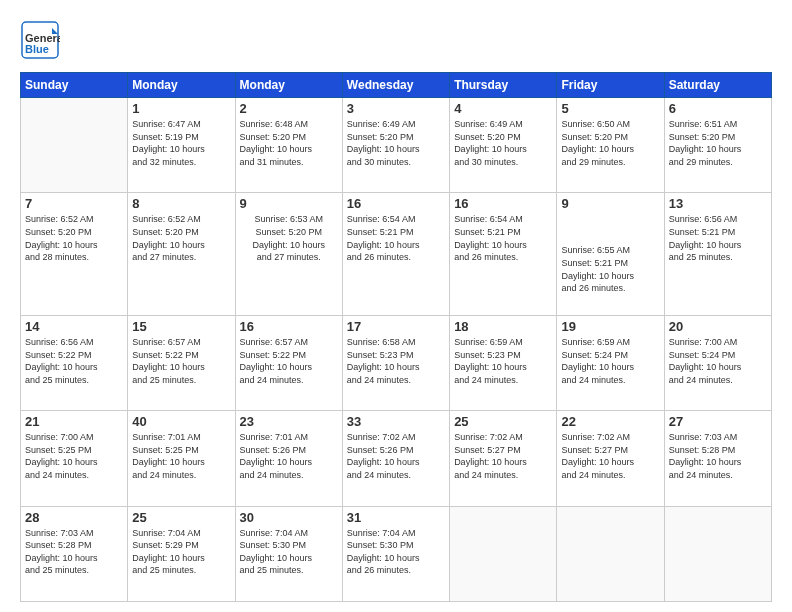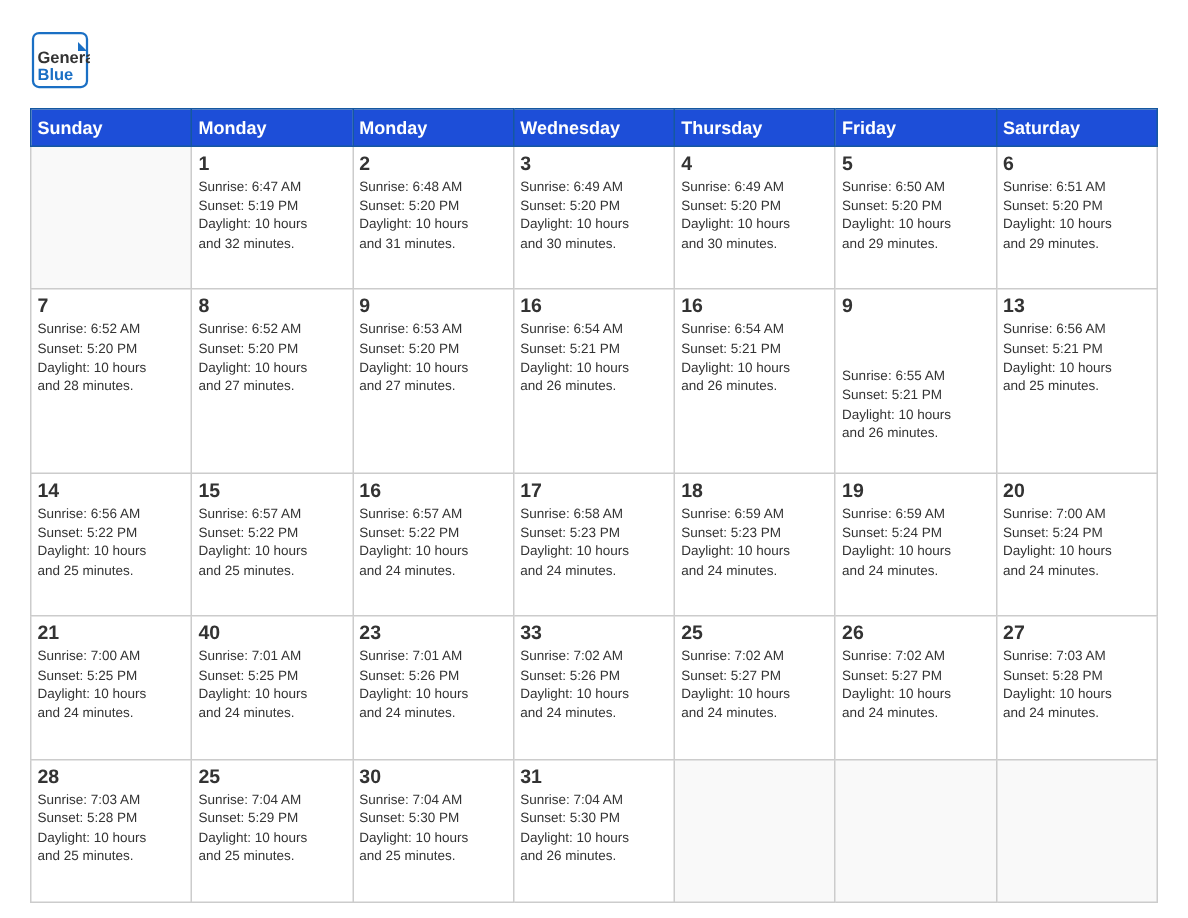--- a/index.html
+++ b/index.html
@@ -172,21 +172,21 @@
           </td>
           <td>
             <span class="day-num">8</span>
             <div class="day-info" style="white-space: pre-line;">Sunrise: 6:52 AM
 Sunset: 5:20 PM
 Daylight: 10 hours
 and 27 minutes.</div>
           </td>
           <td>
             <span class="day-num">9</span>
-            <div class="day-info" style="white-space: pre-line;">Sunrise: 6:53 AM
+            <div class="day-info" style="white-space: pre-line; text-align: center;">Sunrise: 6:53 AM
 Sunset: 5:20 PM
 Daylight: 10 hours
 and 27 minutes.</div>
           </td>
           <td>
             <span class="day-num">16</span>
             <div class="day-info" style="white-space: pre-line;">Sunrise: 6:54 AM
 Sunset: 5:21 PM
 Daylight: 10 hours
 and 26 minutes.</div>
@@ -294,21 +294,21 @@
 and 24 minutes.</div>
           </td>
           <td>
             <span class="day-num">25</span>
             <div class="day-info" style="white-space: pre-line;">Sunrise: 7:02 AM
 Sunset: 5:27 PM
 Daylight: 10 hours
 and 24 minutes.</div>
           </td>
           <td>
-            <span class="day-num">26</span>
+            <span class="day-num">22</span>
             <div class="day-info" style="white-space: pre-line;">Sunrise: 7:02 AM
 Sunset: 5:27 PM
 Daylight: 10 hours
 and 24 minutes.</div>
           </td>
           <td>
             <span class="day-num">27</span>
             <div class="day-info" style="white-space: pre-line;">Sunrise: 7:03 AM
 Sunset: 5:28 PM
 Daylight: 10 hours

